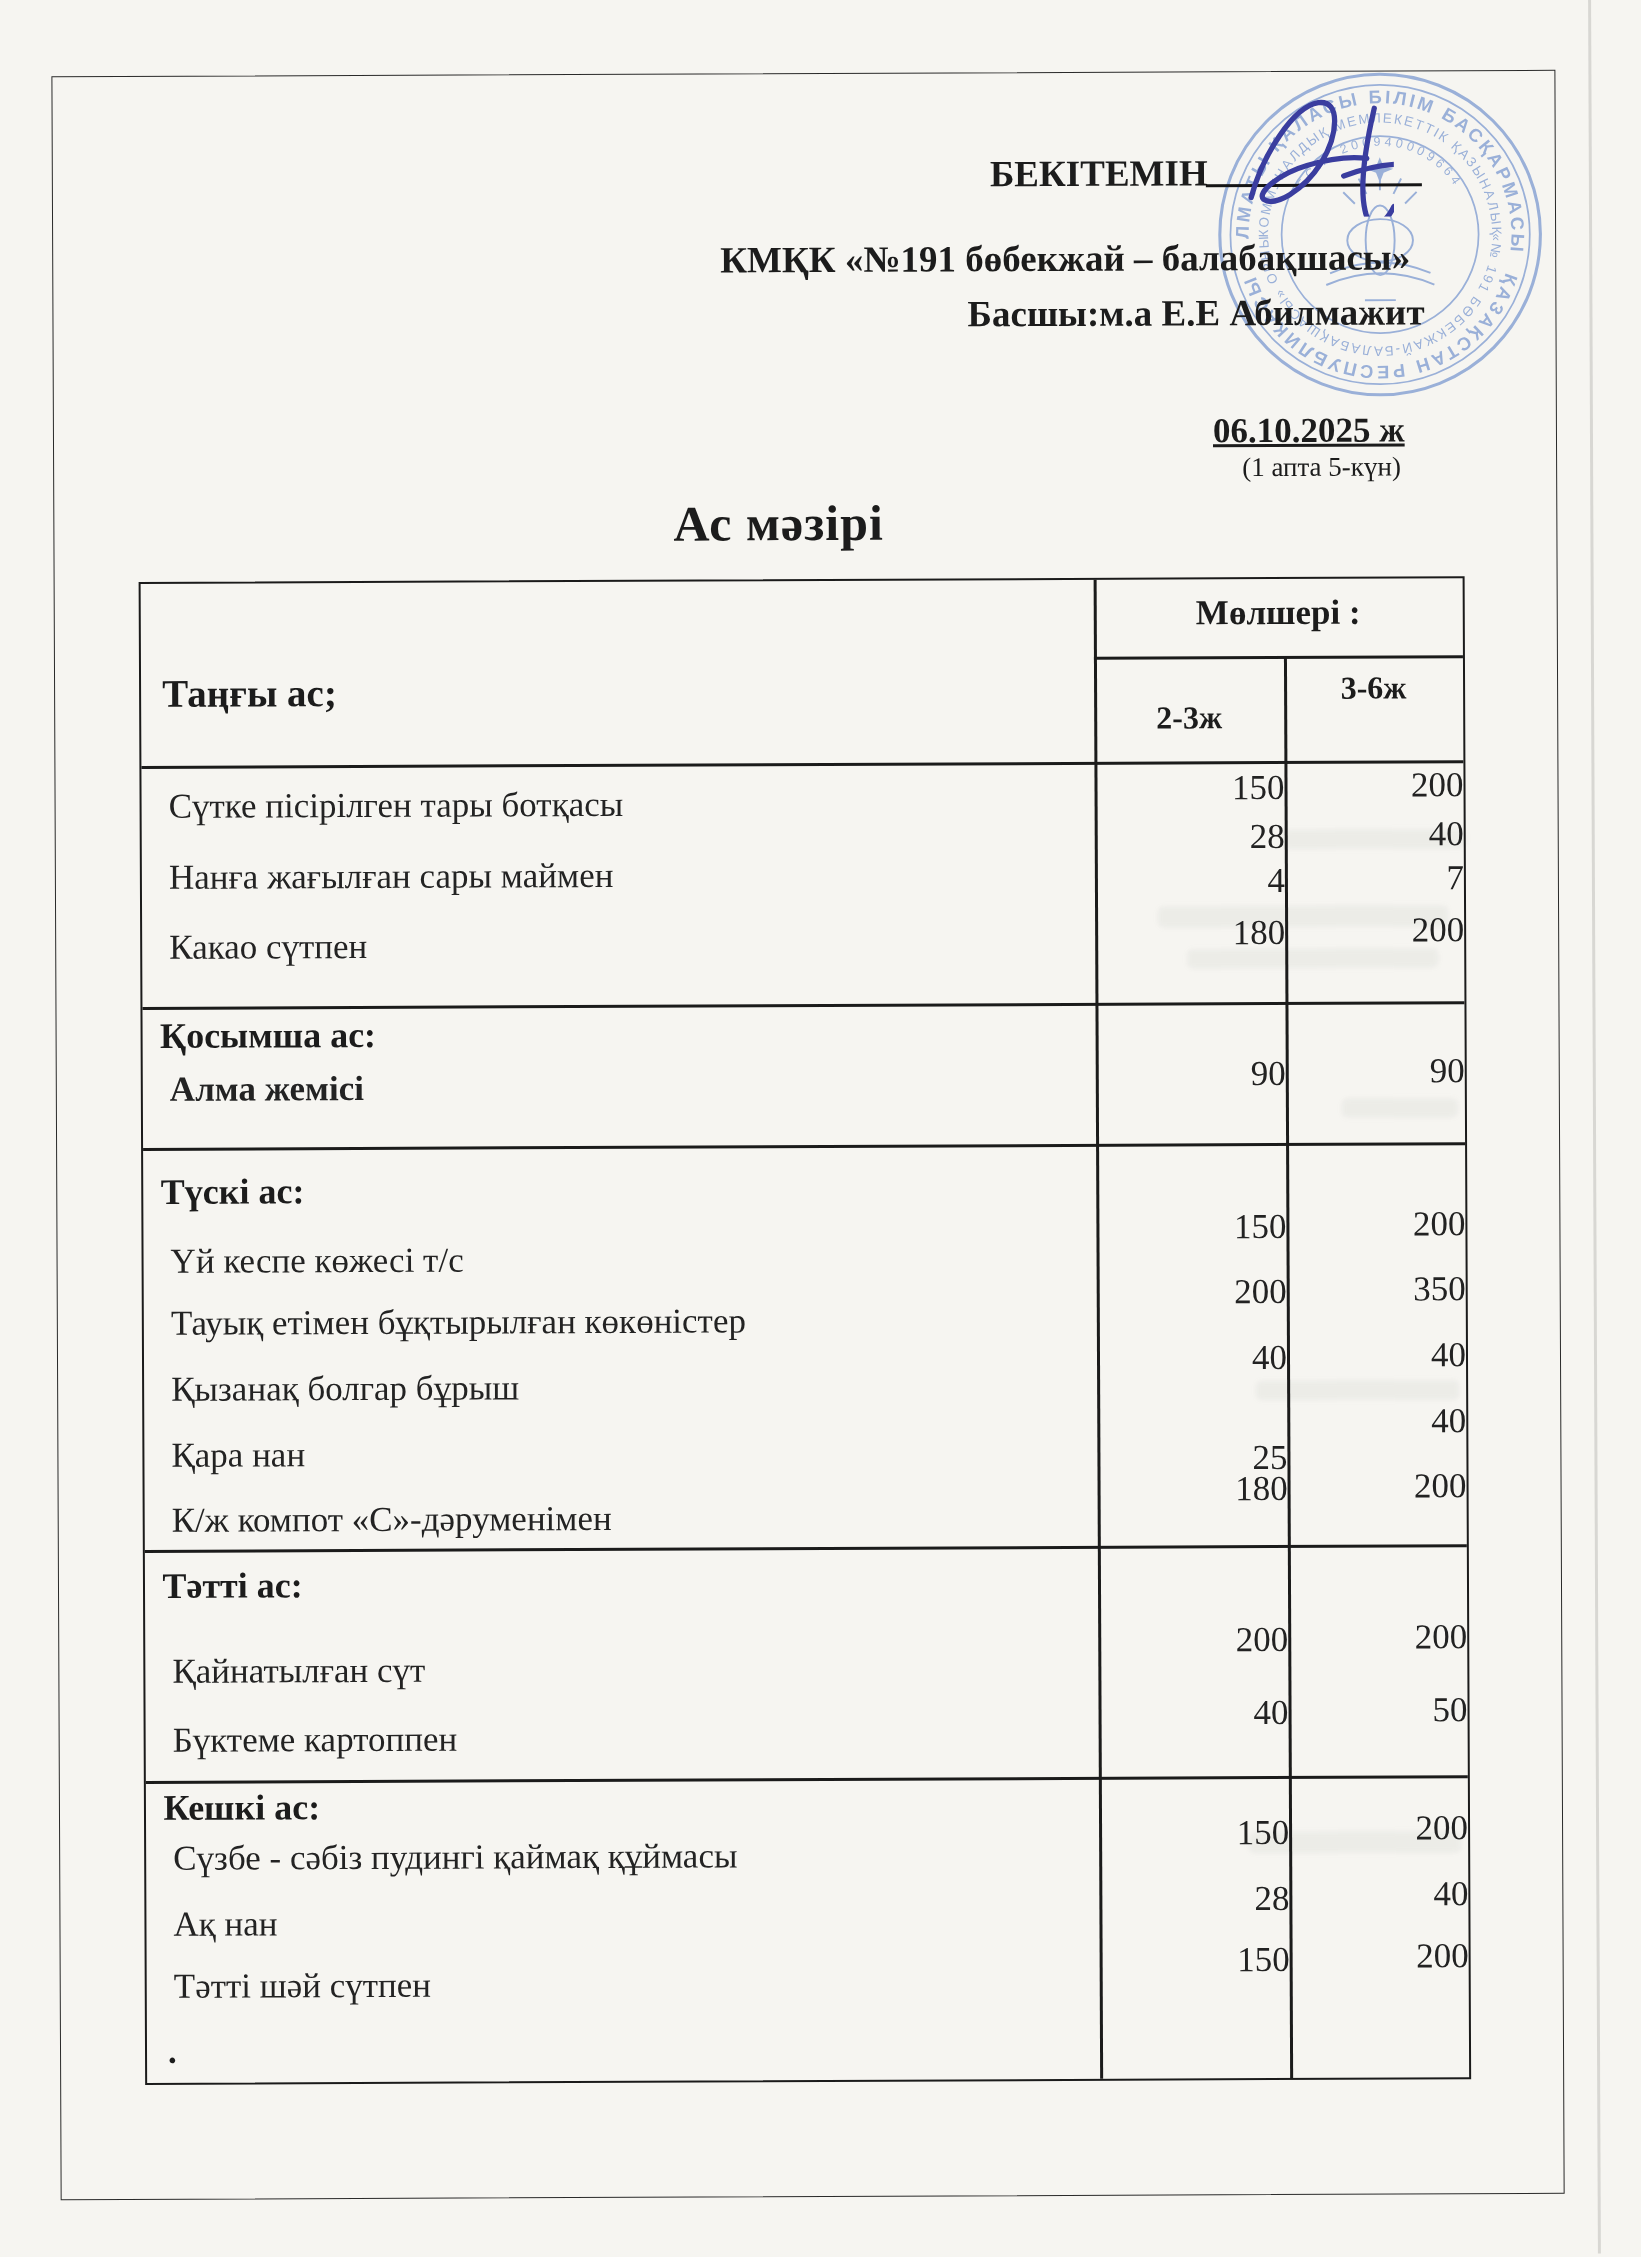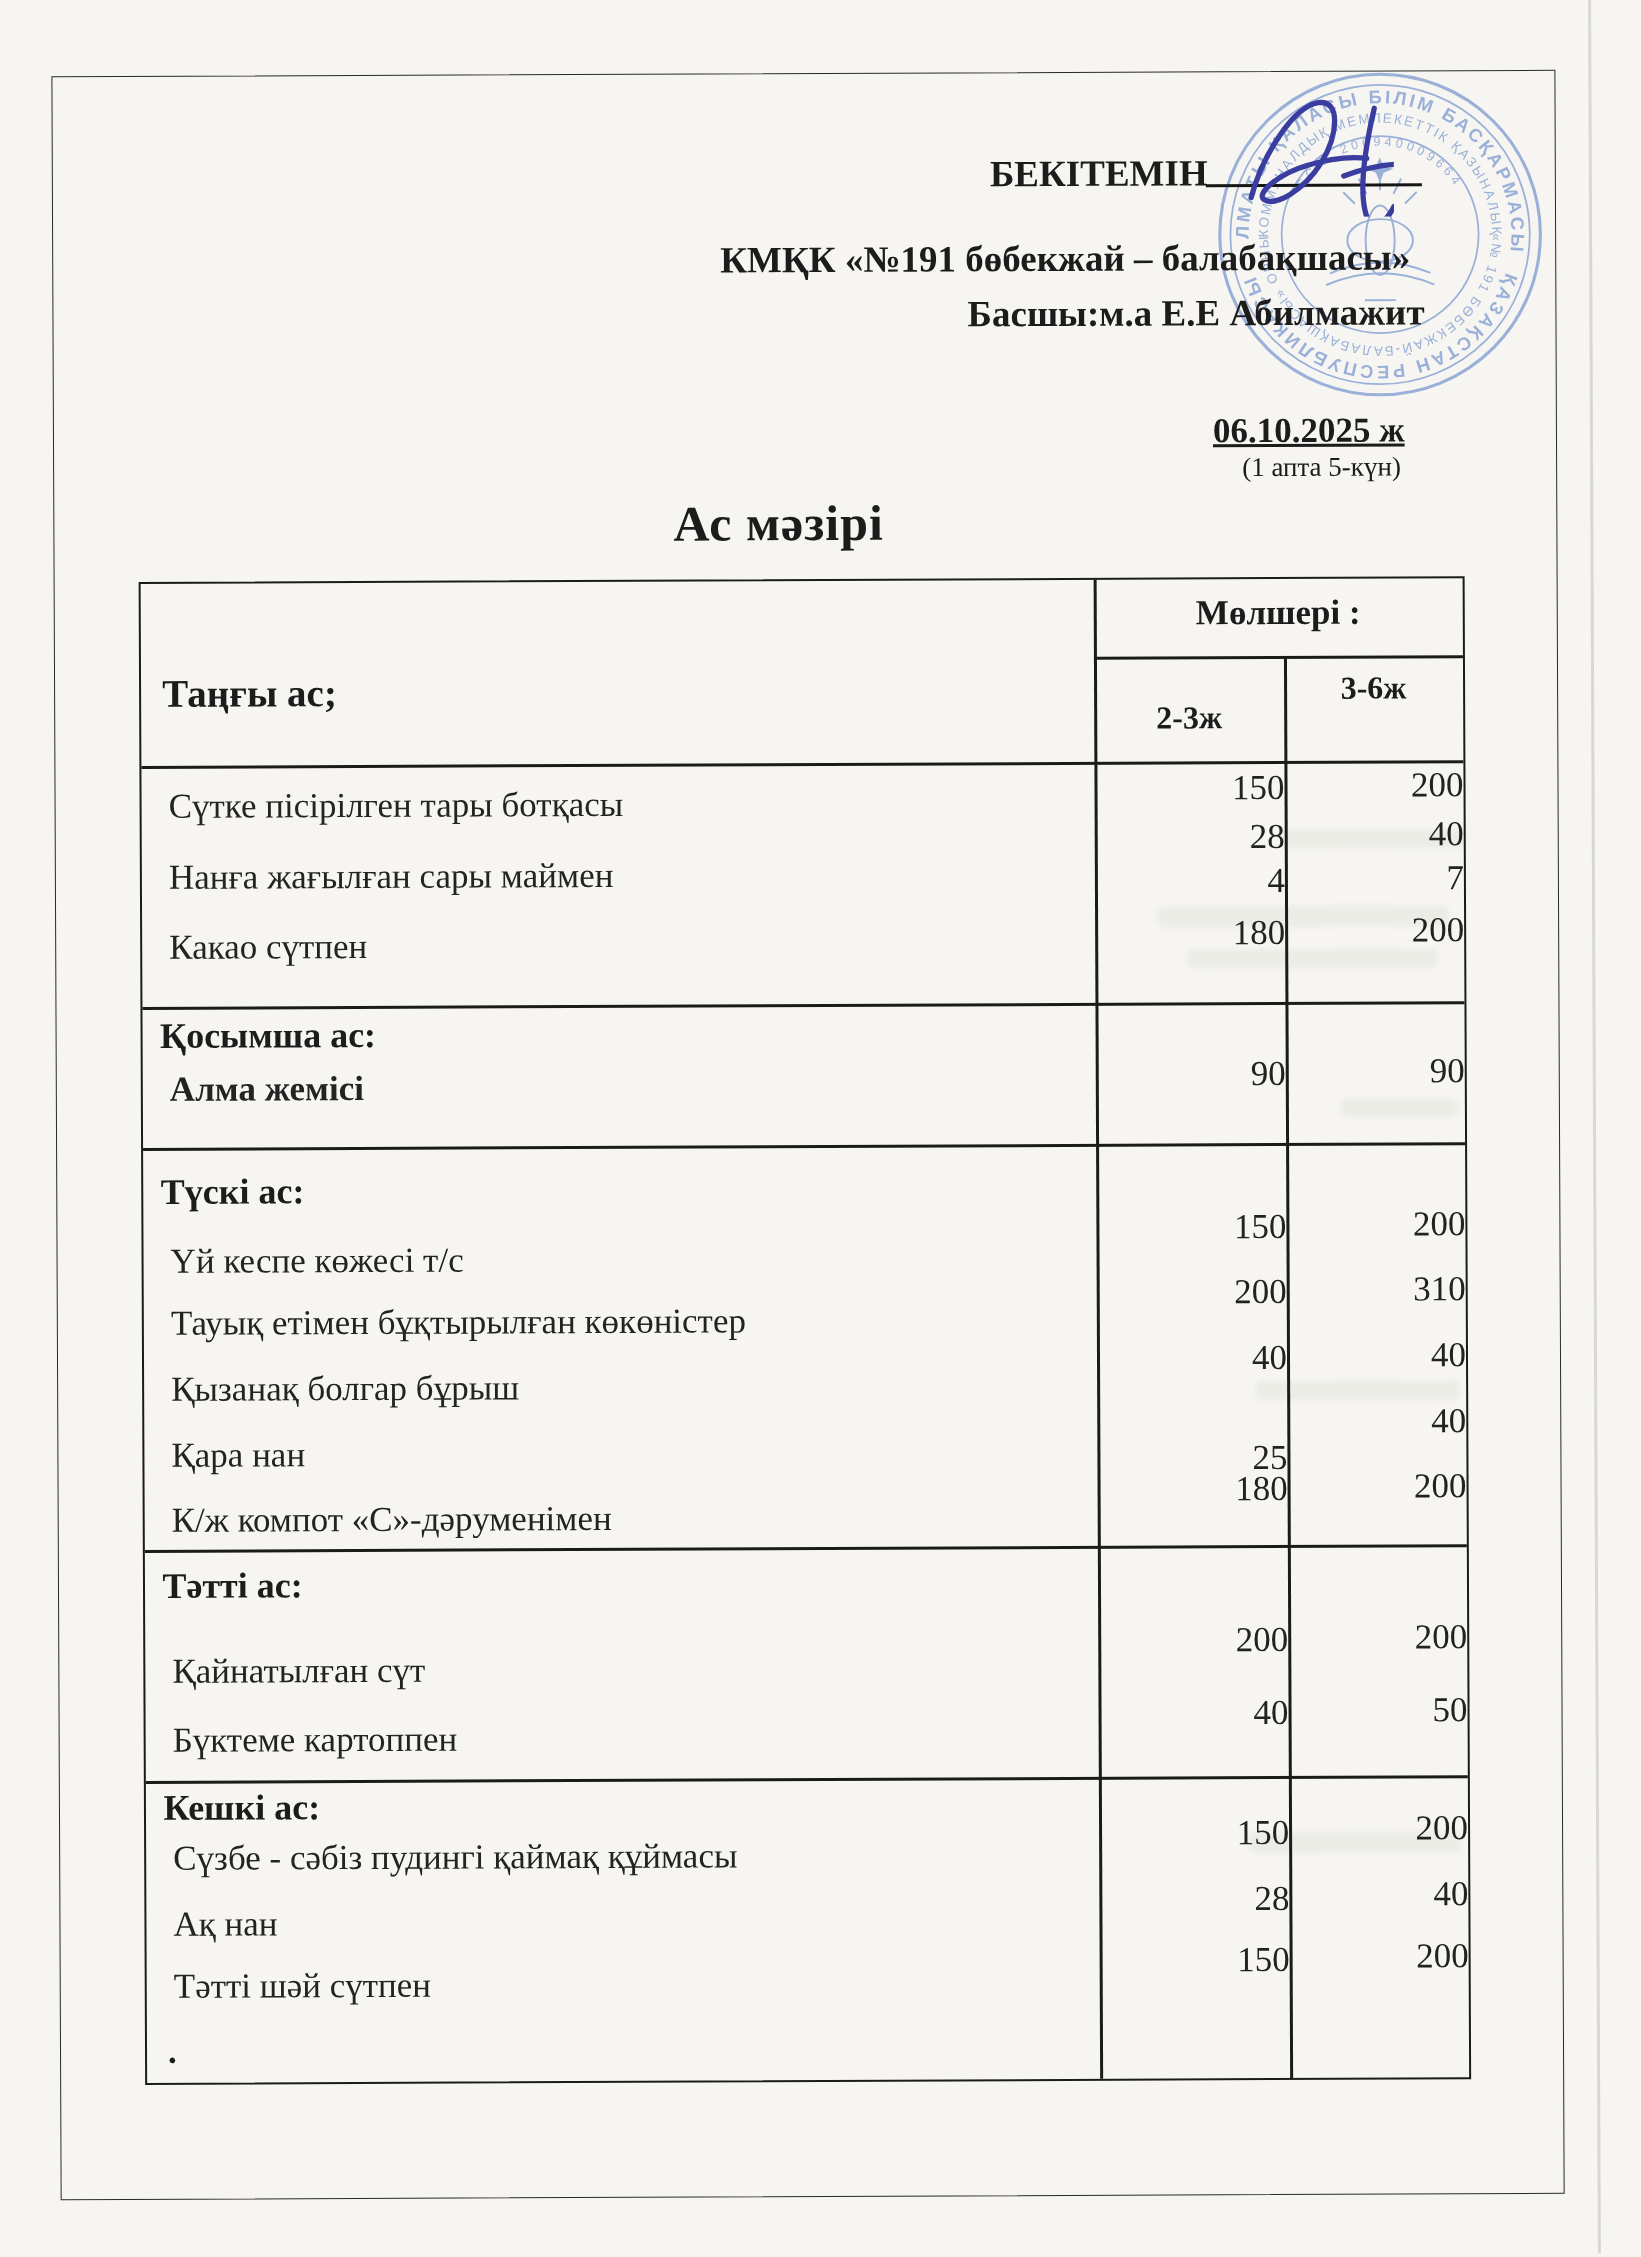--- a/index.html
+++ b/index.html
@@ -153,21 +153,21 @@
     <span class="item" style="top:720px;">Тауық етімен бұқтырылған  көкөністер</span>
     <span class="item" style="top:786px;">Қызанақ болгар бұрыш</span>
     <span class="item" style="top:852px;">Қара нан</span>
     <span class="item" style="top:917px;">К/ж компот «С»-дәруменімен</span>
     <span class="cellnum c1" style="top:628px;">150</span>
     <span class="cellnum c1" style="top:693px;">200</span>
     <span class="cellnum c1" style="top:759px;">40</span>
     <span class="cellnum c1" style="top:859px;">25</span>
     <span class="cellnum c1" style="top:890px;">180</span>
     <span class="cellnum c2" style="top:626px;">200</span>
-    <span class="cellnum c2" style="top:691px;">310</span>
+    <span class="cellnum c2" style="top:691px;">350</span>
     <span class="cellnum c2" style="top:757px;">40</span>
     <span class="cellnum c2" style="top:823px;">40</span>
     <span class="cellnum c2" style="top:888px;">200</span>
 
     <span class="sec" style="top:981px;">Тәтті ас:</span>
     <span class="item" style="top:1068px;">Қайнатылған  сүт</span>
     <span class="item" style="top:1137px;">Бүктеме картоппен</span>
     <span class="cellnum c1" style="top:1041px;">200</span>
     <span class="cellnum c1" style="top:1114px;">40</span>
     <span class="cellnum c2" style="top:1039px;">200</span>

